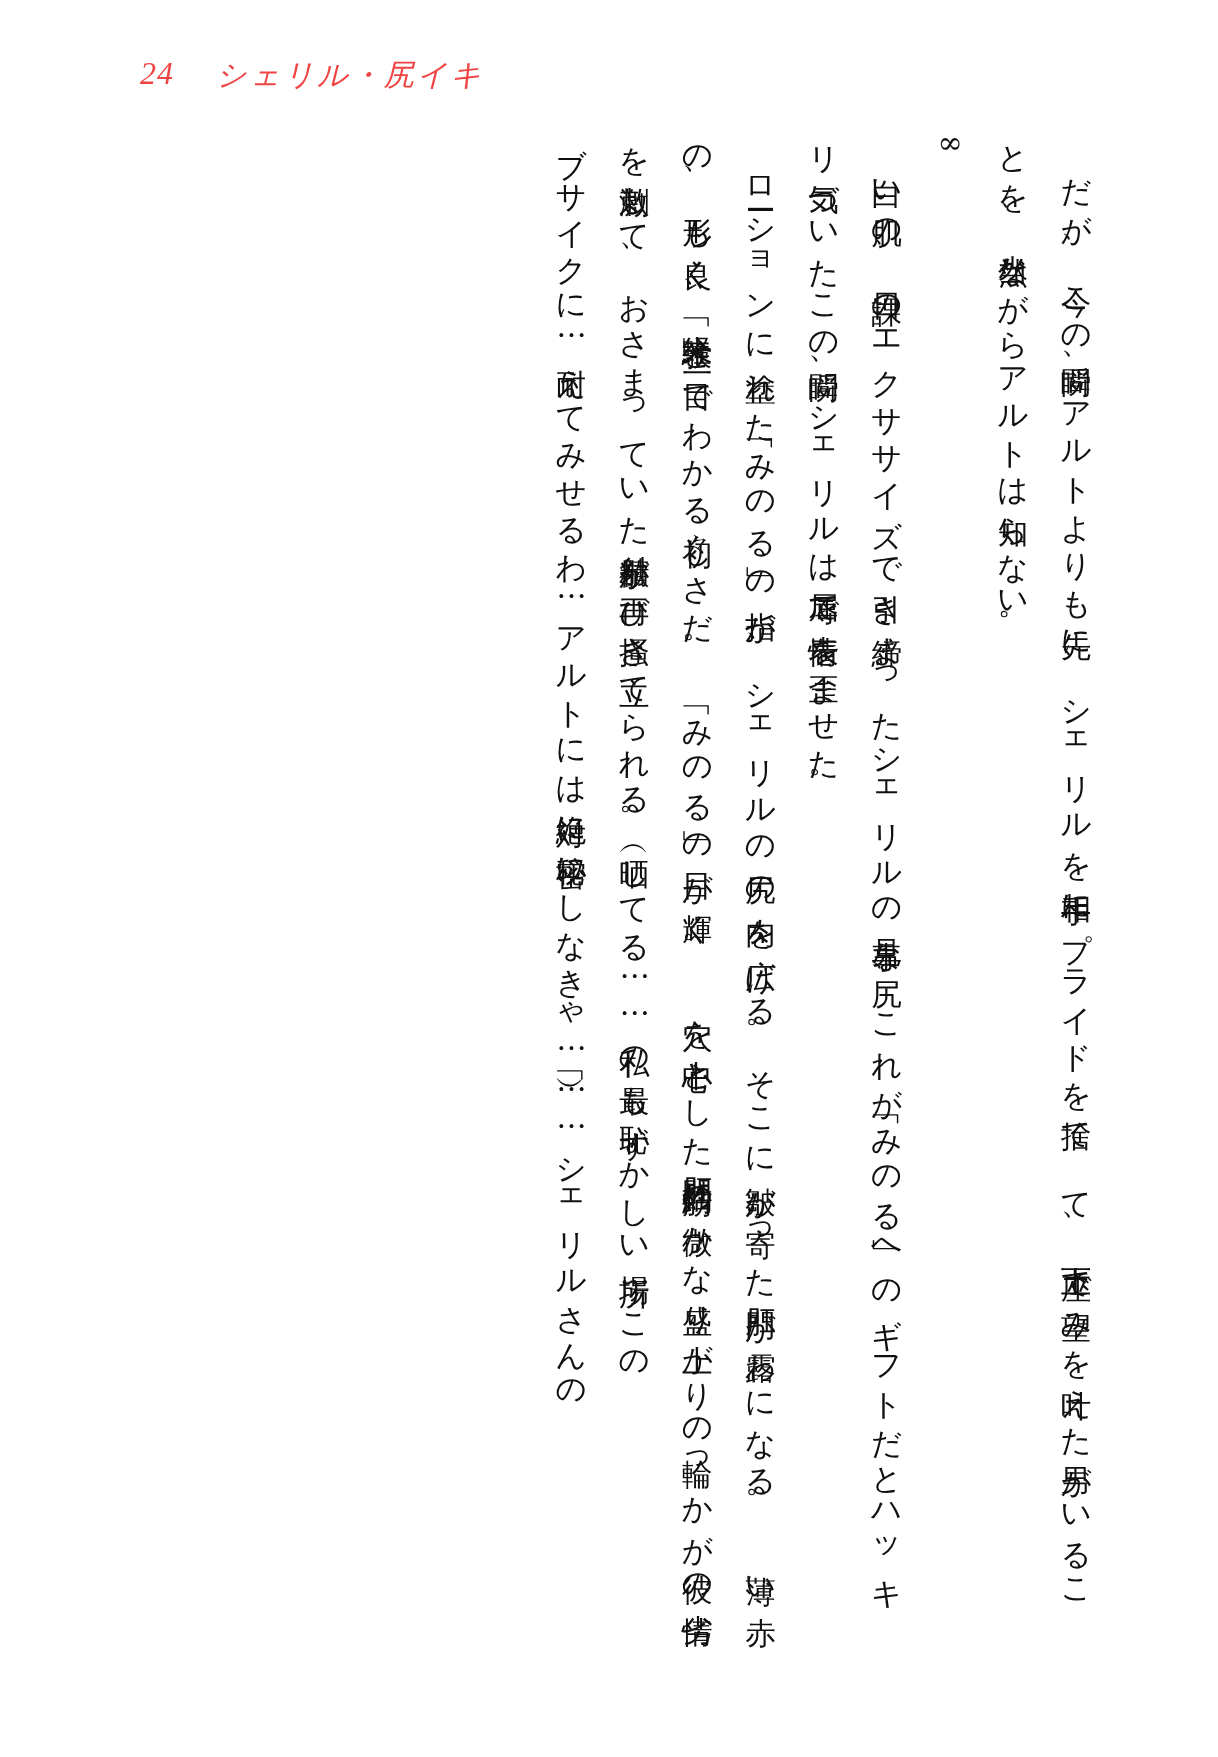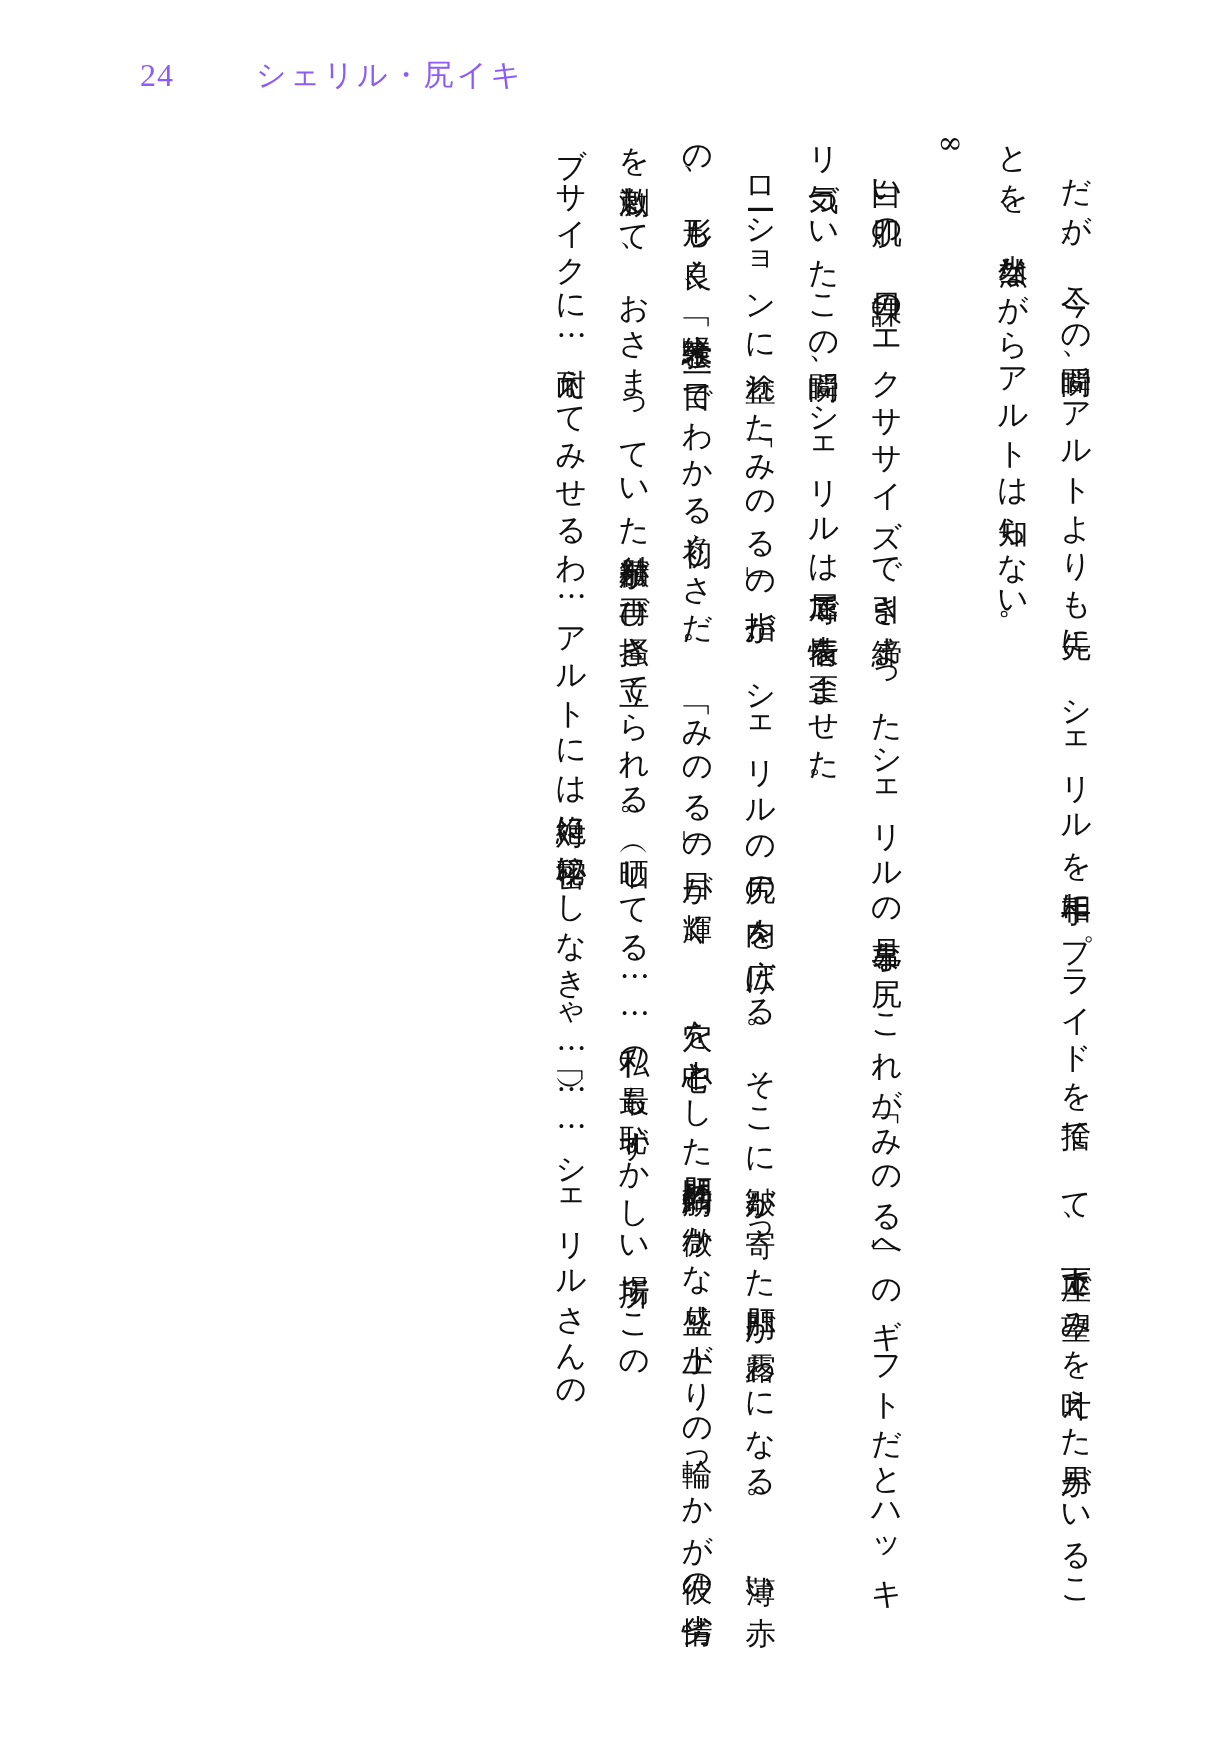--- a/index.html
+++ b/index.html
@@ -22,35 +22,35 @@
     box-sizing: border-box;
     background: #ffffff;
   }
 
   
   .page-header {
     position: absolute;
     top: 55px;
     left: 140px;
     display: flex;
-    align-items: center;
+    align-items: flex-start;
     gap: 42px;
     font-size: 31px;
     letter-spacing: 1px;
-    color: #8b5cf6;
+    color: #ef4444;
     white-space: nowrap;
+    font-style: italic;
   }
   .page-header .folio {
     font-family: "Liberation Serif", "DejaVu Serif", serif;
     font-size: 32px;
   }
   .page-header .short-title {
     font-size: 30px;
     letter-spacing: 3px;
-    margin-left: 40px;
   }
 
   
   .body-area {
     position: absolute;
     top: 125px;
     left: 108px;
     width: 1000px;
     height: 1520px;
   }

